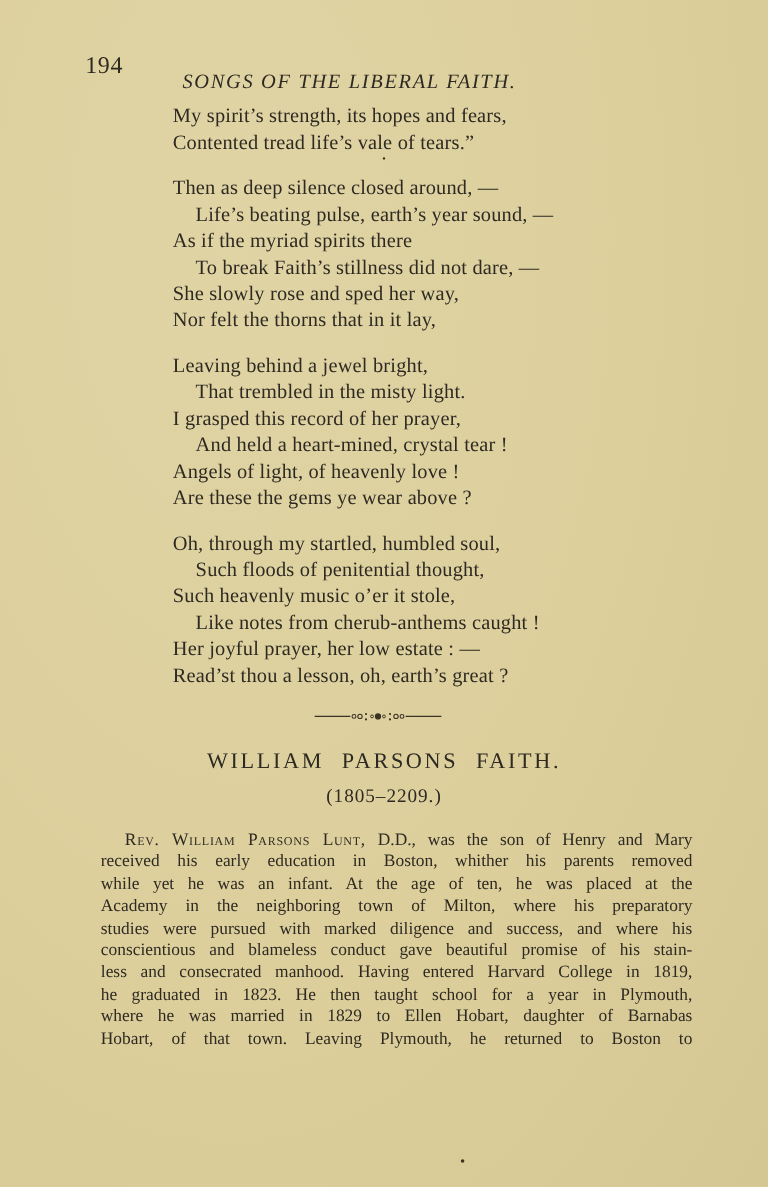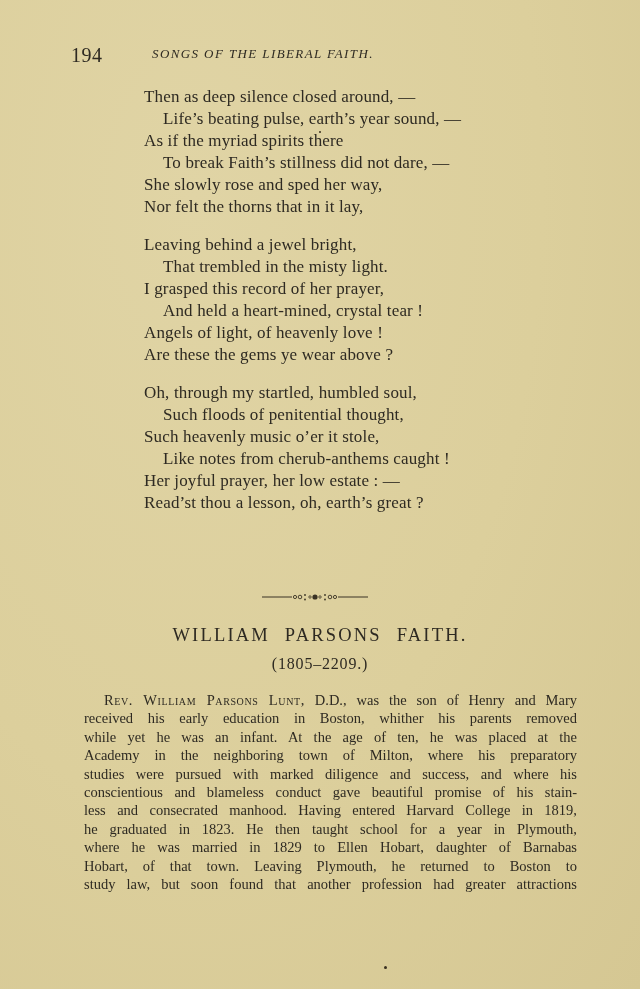--- a/index.html
+++ b/index.html
@@ -23,22 +23,22 @@
     .page-number {
       position: absolute;
       left: 71px;
       top: 0;
       font-size: 20px;
       letter-spacing: 0.5px;
     }
     .running-head {
       position: absolute;
       left: 152px;
-      top: 2px;
-      font-size: 13px;
+      top: 14px;
+      font-size: 17px;
       font-style: italic;
       letter-spacing: 1.4px;
     }
     .poem {
       position: absolute;
       left: 144px;
       top: 86px;
       width: 420px;
     }
     .stanza { margin-bottom: 16px; }
@@ -98,20 +98,24 @@
 </head>
 <body>
 
 <div class="header">
   <span class="page-number">194</span>
   <span class="running-head">SONGS OF THE LIBERAL FAITH.</span>
 </div>
 
 <div class="poem">
   <div class="stanza">
+    <div class="line">My spirit’s strength, its hopes and fears,</div>
+    <div class="line">Contented tread life’s vale of tears.”</div>
+  </div>
+  <div class="stanza">
     <div class="line">Then as deep silence closed around, —</div>
     <div class="line indent">Life’s beating pulse, earth’s year sound, —</div>
     <div class="line">As if the myriad spirits there</div>
     <div class="line indent">To break Faith’s stillness did not dare, —</div>
     <div class="line">She slowly rose and sped her way,</div>
     <div class="line">Nor felt the thorns that in it lay,</div>
   </div>
   <div class="stanza">
     <div class="line">Leaving behind a jewel bright,</div>
     <div class="line indent">That trembled in the misty light.</div>
@@ -153,17 +157,16 @@
   <span class="bio-line first"><span class="smallcaps">Rev. William Parsons Lunt,</span><span> D.D., was the son of Henry and Mary</span></span>
   <span class="bio-line">received his early education in Boston, whither his parents removed</span>
   <span class="bio-line">while yet he was an infant.  At the age of ten, he was placed at the</span>
   <span class="bio-line">Academy in the neighboring town of Milton, where his preparatory</span>
   <span class="bio-line">studies were pursued with marked diligence and success, and where his</span>
   <span class="bio-line">conscientious and blameless conduct gave beautiful promise of his stain-</span>
   <span class="bio-line">less and consecrated manhood.  Having entered Harvard College in 1819,</span>
   <span class="bio-line">he graduated in 1823.  He then taught school for a year in Plymouth,</span>
   <span class="bio-line">where he was married in 1829 to Ellen Hobart, daughter of Barnabas</span>
   <span class="bio-line">Hobart, of that town.  Leaving Plymouth, he returned to Boston to</span>
-  <span class="bio-line">study law, but soon found that another profession had greater attractions</span>
 </div>
 
 <span class="speck" style="left:384px; top:966px;"></span>
 <span class="speck" style="left:319px; top:131px; width:2px; height:2px;"></span>
 
 </body></html>

